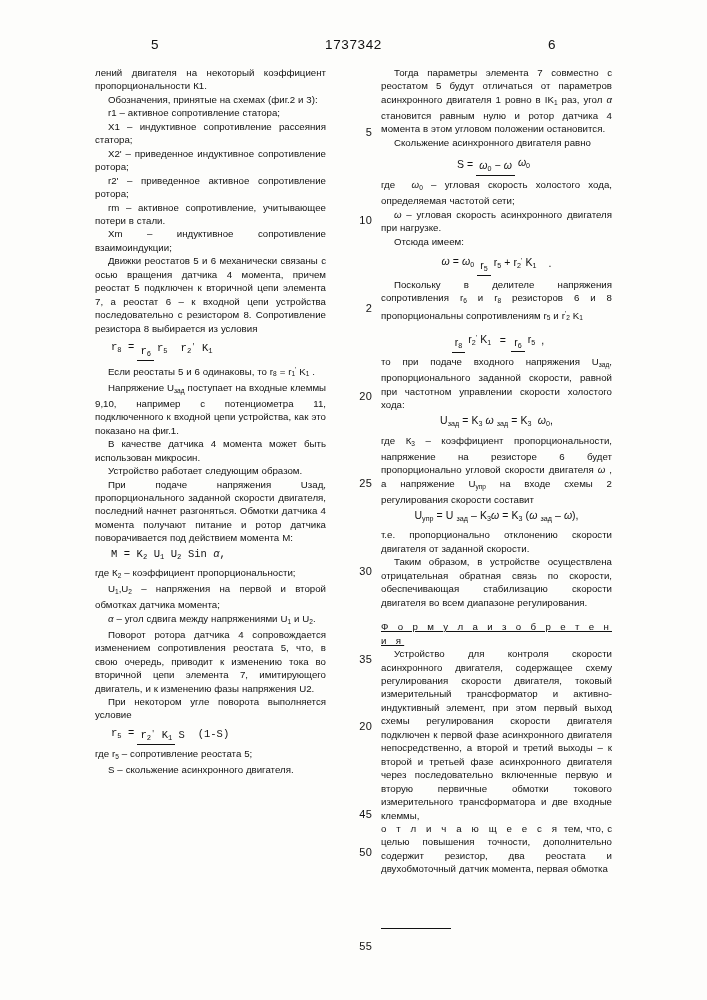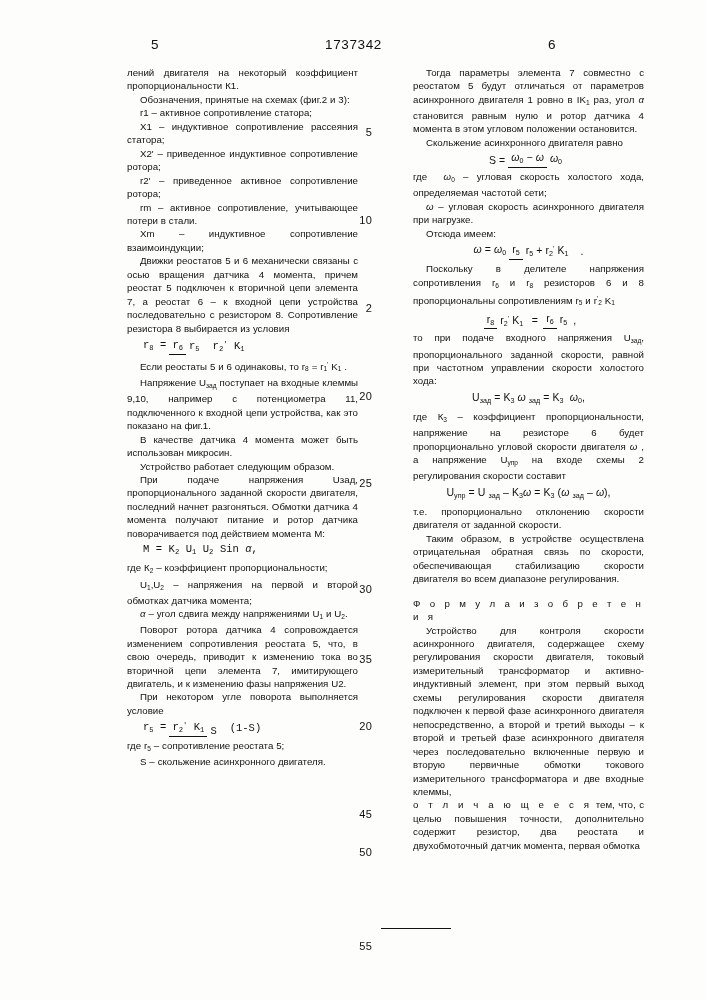--- a/index.html
+++ b/index.html
@@ -48,21 +48,20 @@
   }
   .col {
     position: absolute;
     top: 0;
     width: 231px;
     font-size: 9.7px;
     line-height: 13.45px;
     text-align: justify;
     text-justify: inter-word;
     word-spacing: 0.2px;
-    margin-left: 32px;
   }
   .col-left  { left: 95px; }
   .col-right { left: 381px; }
 
   .col p {
     margin: 0;
     text-align: justify;
   }
   .col p.ind { text-indent: 13px; }
   .col p.noind { text-indent: 0; }
@@ -102,32 +101,32 @@
     vertical-align: middle;
     margin: 0 3px;
   }
   .frac .num {
     border-bottom: 1.1px solid #111;
     padding: 0 3px 0px 3px;
     line-height: 11px;
   }
   .frac .den {
     padding: 0px 3px 0 3px;
-    line-height: 12px;
+    line-height: 20px;
   }
   .op { margin: 0 2.5px; }
   .ital { font-style: italic; }
   sub { font-size: 0.68em; vertical-align: -0.25em; }
   sup { font-size: 0.68em; vertical-align: 0.42em; }
 
   .spaced {
     letter-spacing: 3.2px;
     text-indent: 0;
   }
-  .centered { text-align: center; text-indent: 0; }
+  .centered { text-align: center; text-indent: 0; text-decoration: underline; }
   .gap-md { height: 11px; }
 
   .rule {
     position: absolute;
     left: 381px;
     top: 928px;
     width: 70px;
     height: 0;
     border-top: 1.2px solid #111;
   }
@@ -142,21 +141,21 @@
     <span class="hnum-mid">1737342</span>
     <span class="hnum-right">6</span>
   </div>
 
   <div class="linenums">
     <span style="top:60px">5</span>
     <span style="top:148px">10</span>
     <span style="top:236px">2</span>
     <span style="top:324px">20</span>
     <span style="top:411px">25</span>
-    <span style="top:517px">30</span>
+    <span style="top:499px">30</span>
     <span style="top:587px">35</span>
     <span style="top:654px">20</span>
     <span style="top:742px">45</span>
     <span style="top:780px">50</span>
     <span style="top:874px">55</span>
   </div>
 
   <div class="body-area">
 
     <div class="col col-left">

